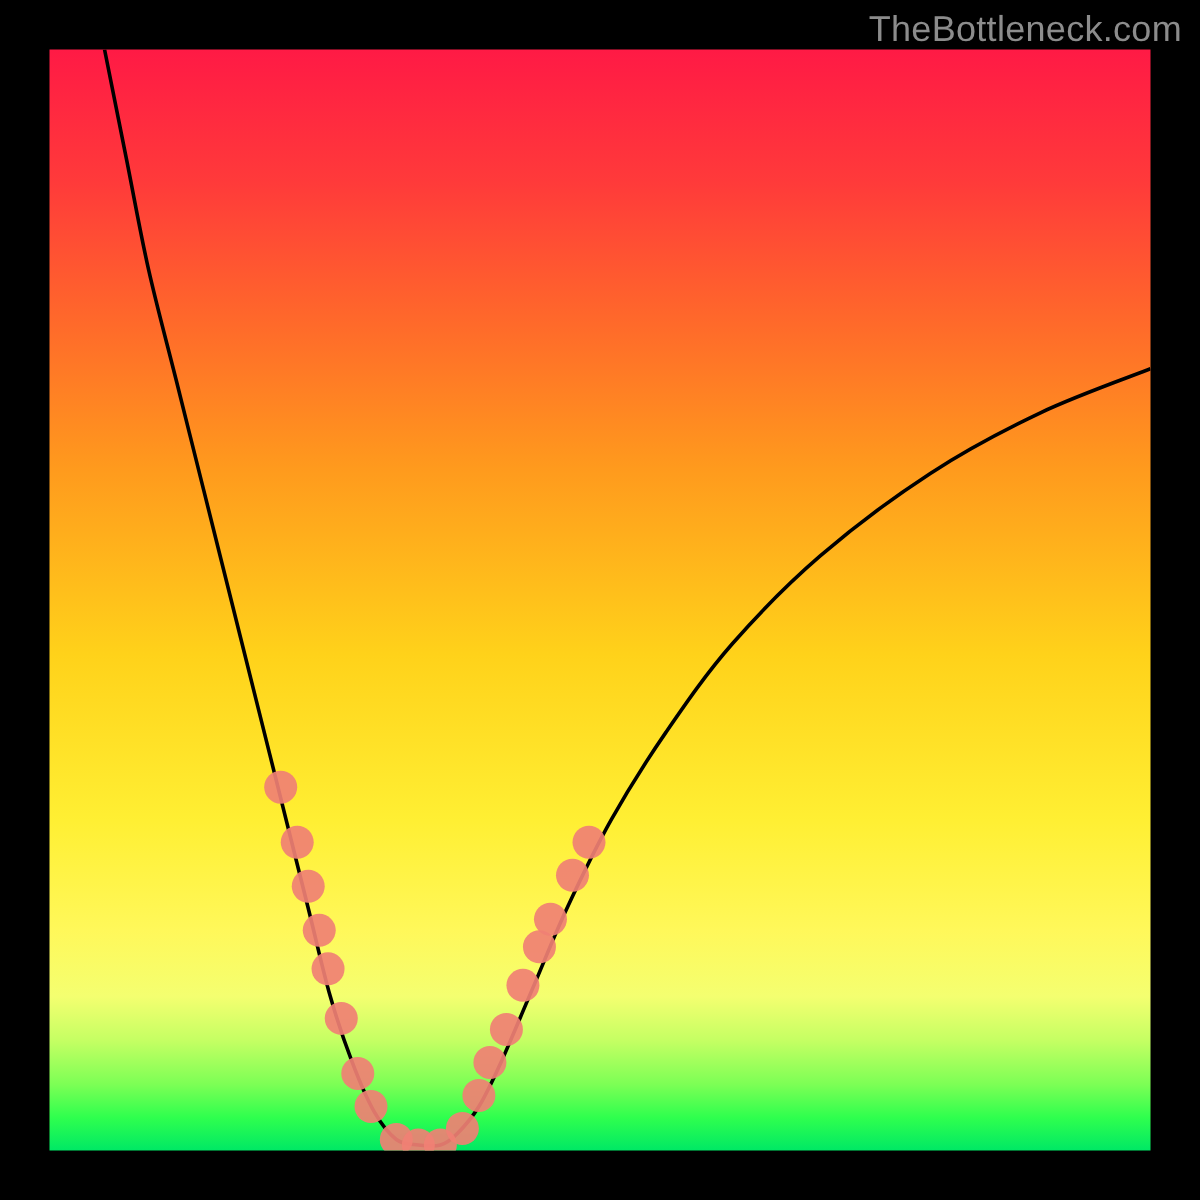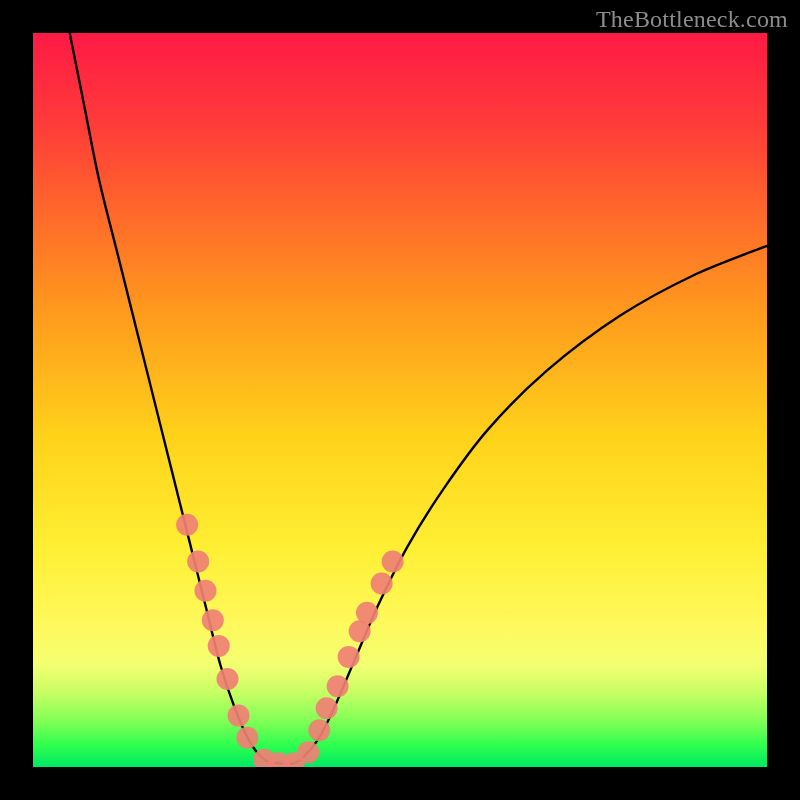--- a/index.html
+++ b/index.html
@@ -9,21 +9,20 @@
     height: 800px;
     background: #000;
     font-family: Arial, Helvetica, sans-serif;
     overflow: hidden;
   }
   .frame {
     position: relative;
     width: 800px;
     height: 800px;
     background: #000;
-    font-family: Liberation Serif, serif;
   }
   .plot-area {
     position: absolute;
     left: 33px;
     top: 33px;
     width: 734px;
     height: 734px;
     
     background: linear-gradient(
       to bottom,

